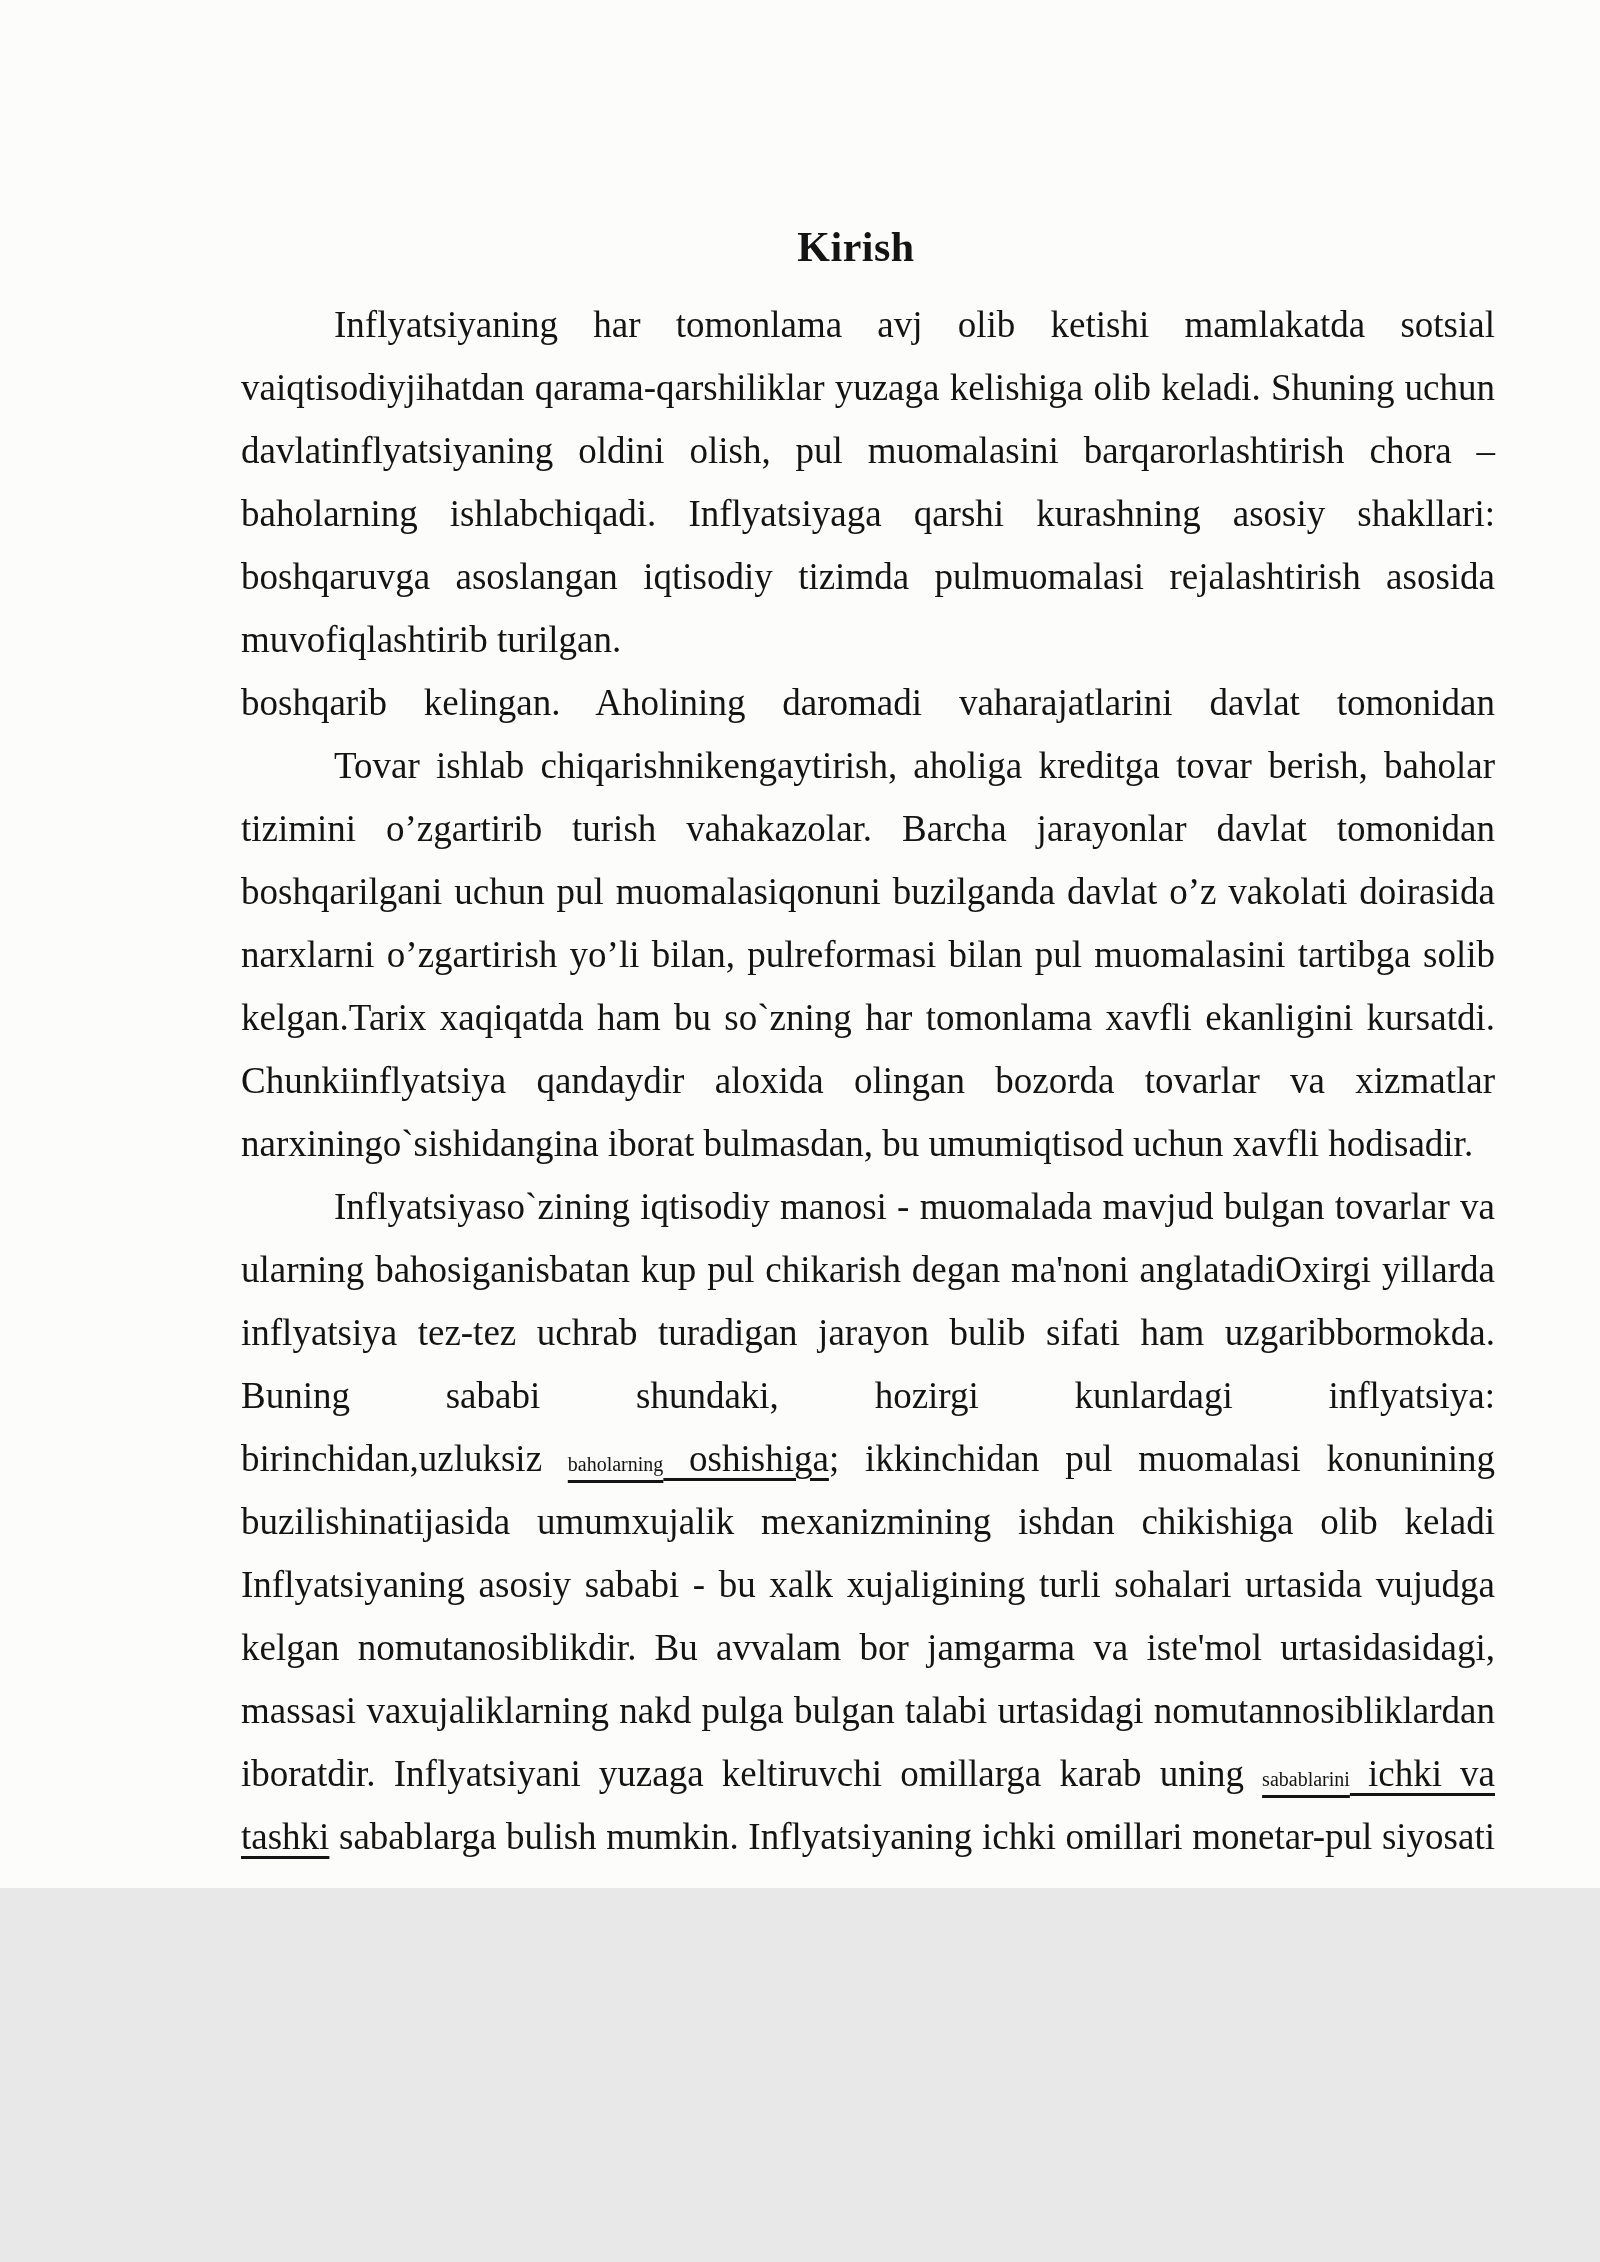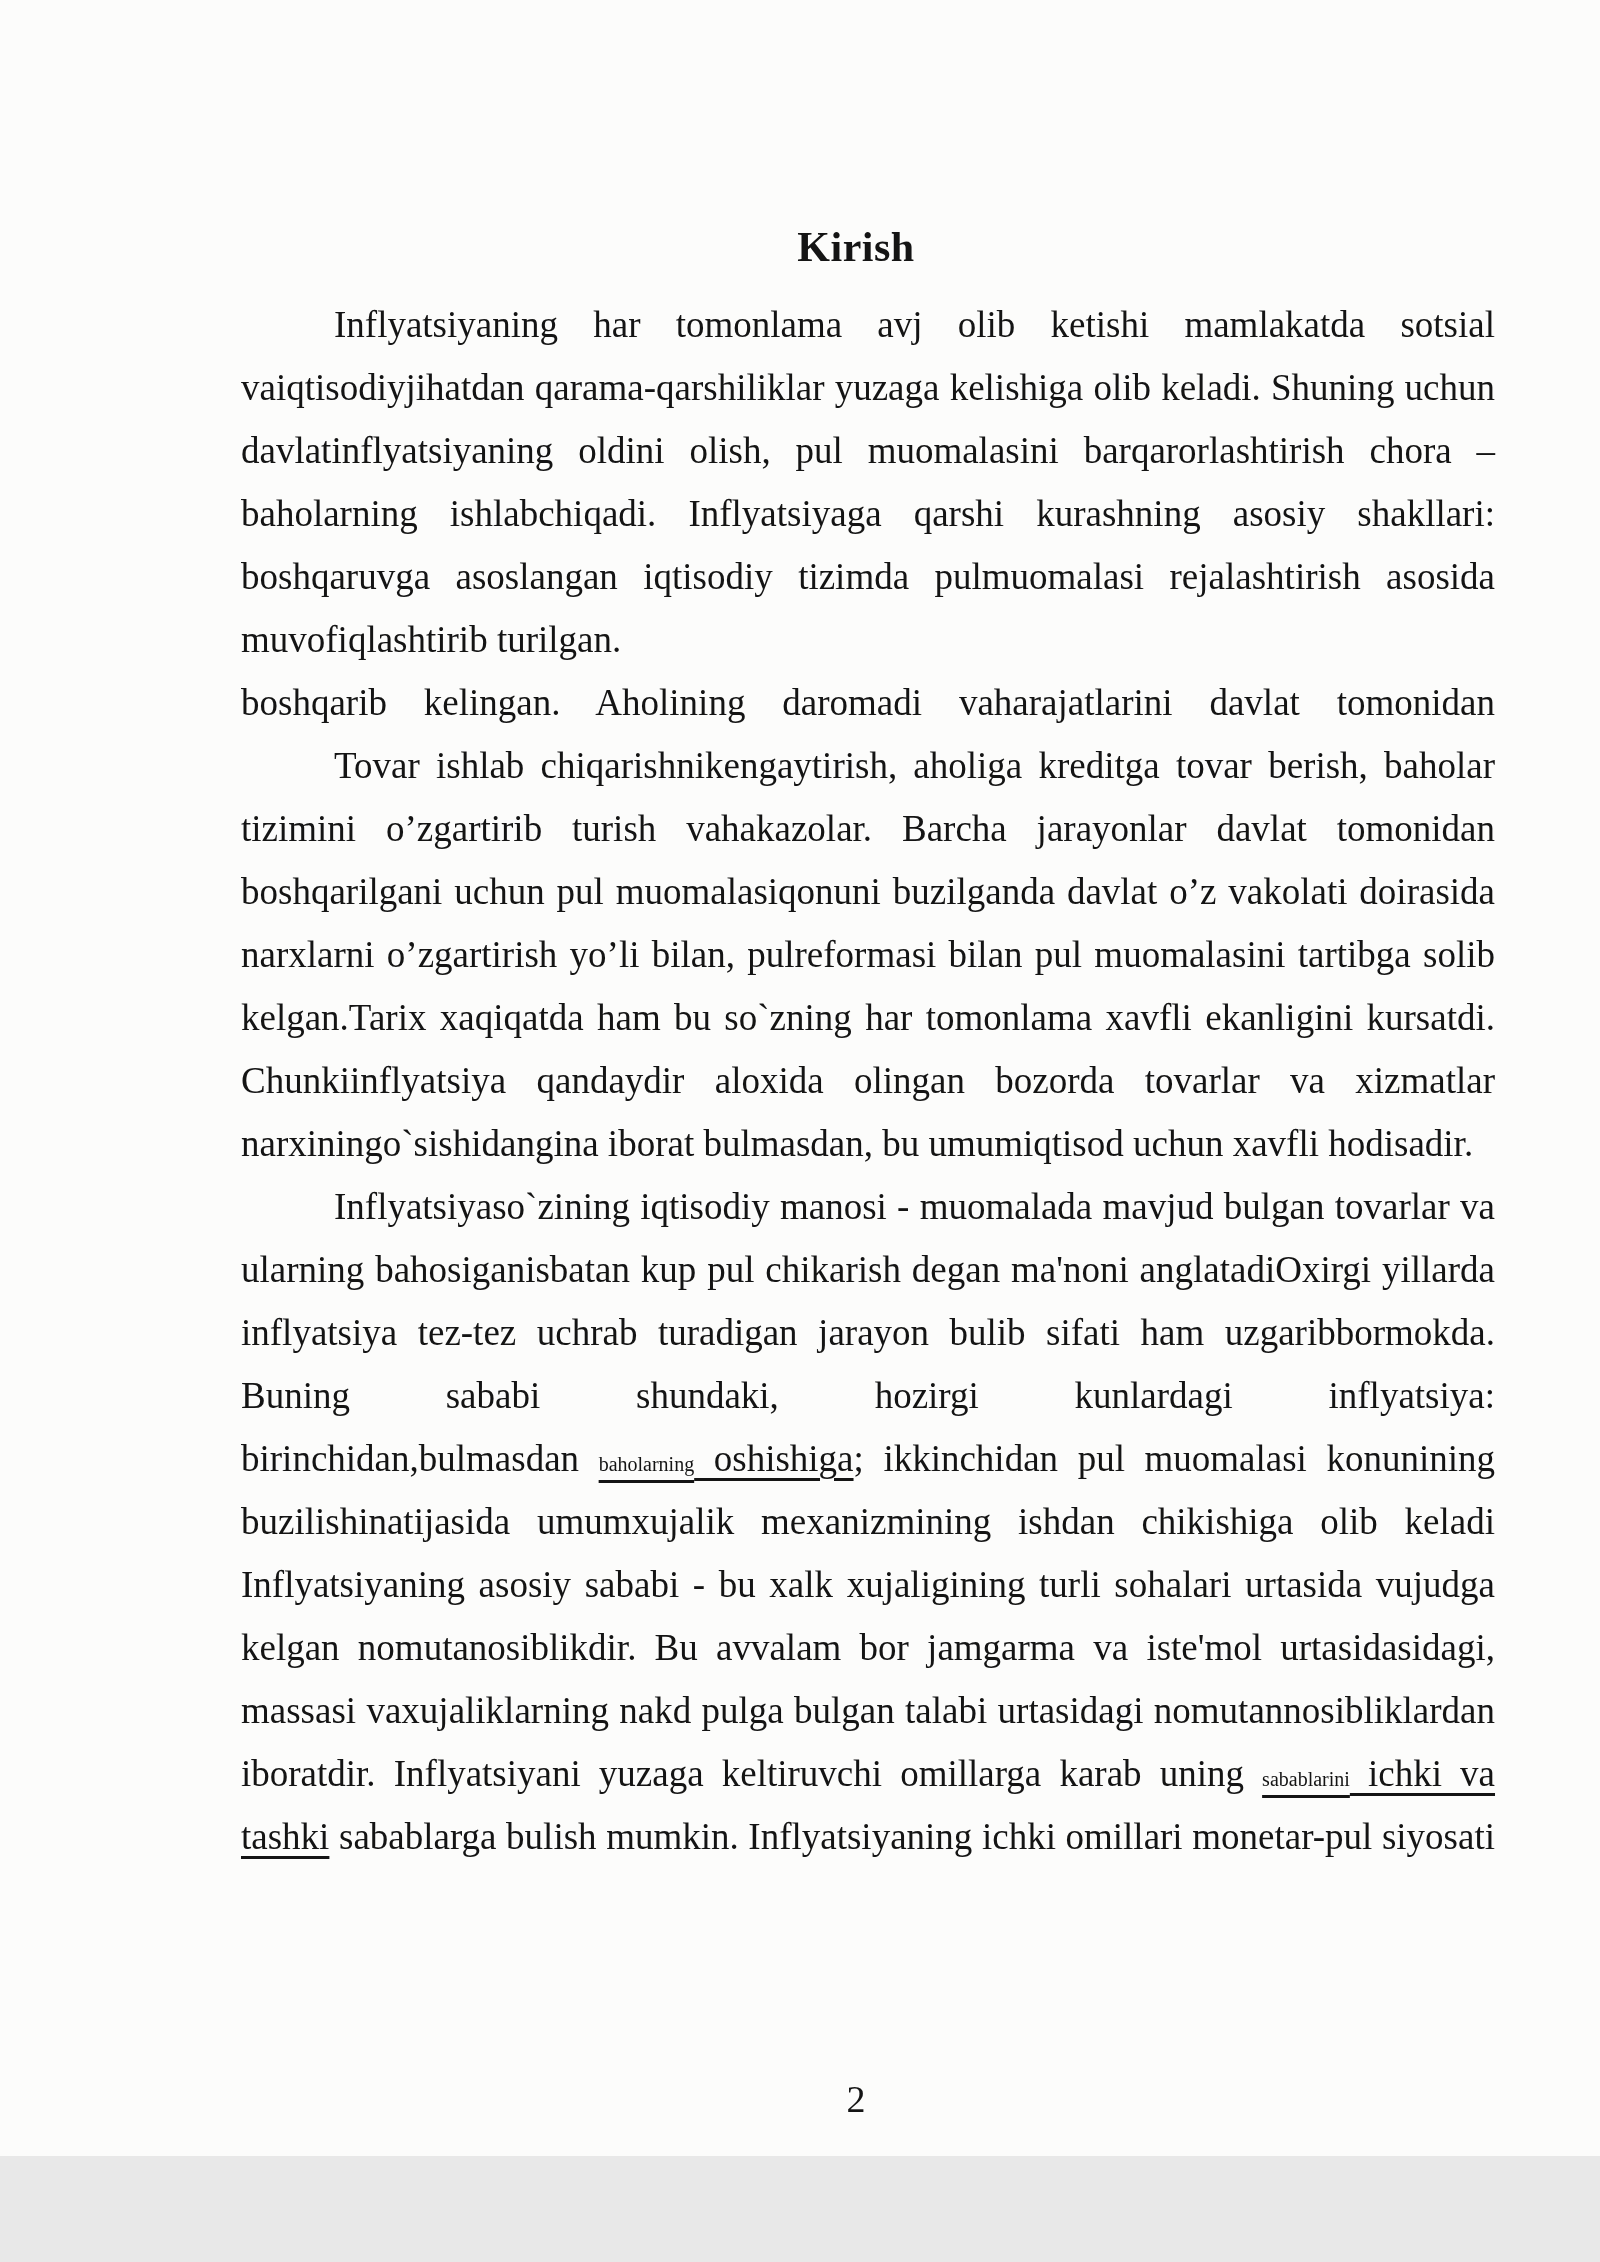--- a/index.html
+++ b/index.html
@@ -3,21 +3,21 @@
 <meta charset="utf-8">
 <style>
   html,body{margin:0;padding:0;}
   body{
     background:#e8e8e8;
     font-family:"Liberation Serif","DejaVu Serif",serif;
   }
   .page{
     position:relative;
     width:1600px;
-    height:2156px;
+    height:1888px;
     margin:0 auto;
     background:#fcfcfb;
     color:#141414;
     overflow:hidden;
   }
   .doc-title{
     position:absolute;
     left:229px;
     top:216px;
     width:1254px;
@@ -95,21 +95,21 @@
       <div class="ln">kelgan.Tarix xaqiqatda ham bu so`zning har tomonlama xavfli ekanligini kursatdi.</div>
       <div class="ln">Chunkiinflyatsiya qandaydir aloxida olingan bozorda tovarlar va xizmatlar</div>
       <div class="ln end">narxiningo`sishidangina iborat bulmasdan, bu umumiqtisod uchun xavfli hodisadir.</div>
     </div>
 
     <div>
       <div class="ln indent">Inflyatsiyaso`zining iqtisodiy manosi - muomalada mavjud bulgan tovarlar va</div>
       <div class="ln">ularning bahosiganisbatan kup pul chikarish degan ma'noni anglatadiOxirgi yillarda</div>
       <div class="ln">inflyatsiya tez-tez uchrab turadigan jarayon bulib sifati ham uzgaribbormokda.</div>
       <div class="ln">Buning sababi shundaki, hozirgi kunlardagi inflyatsiya:</div>
-      <div class="ln"><span>birinchidan,bulmasdan </span><span class="seg-small-underline">baholarning</span><span class="seg-underline"> oshishiga</span><span>; ikkinchidan pul muomalasi konunining</span></div>
+      <div class="ln"><span>birinchidan,uzluksiz </span><span class="seg-small-underline">baholarning</span><span class="seg-underline"> oshishiga</span><span>; ikkinchidan pul muomalasi konunining</span></div>
       <div class="ln">buzilishinatijasida umumxujalik mexanizmining ishdan chikishiga olib keladi</div>
       <div class="ln">Inflyatsiyaning asosiy sababi - bu xalk xujaligining turli sohalari urtasida vujudga</div>
       <div class="ln">kelgan nomutanosiblikdir. Bu avvalam bor jamgarma va iste'mol urtasidasidagi,</div>
       <div class="ln">massasi vaxujaliklarning nakd pulga bulgan talabi urtasidagi nomutannosibliklardan</div>
       <div class="ln"><span>iboratdir. Inflyatsiyani yuzaga keltiruvchi omillarga karab uning </span><span class="seg-small-underline">sabablarini</span><span class="seg-underline"> ichki va</span></div>
       <div class="ln"><span class="seg-underline">tashki</span><span> sabablarga bulish mumkin. Inflyatsiyaning ichki omillari monetar-pul siyosati</span></div>
     </div>
 
   </div>
 

